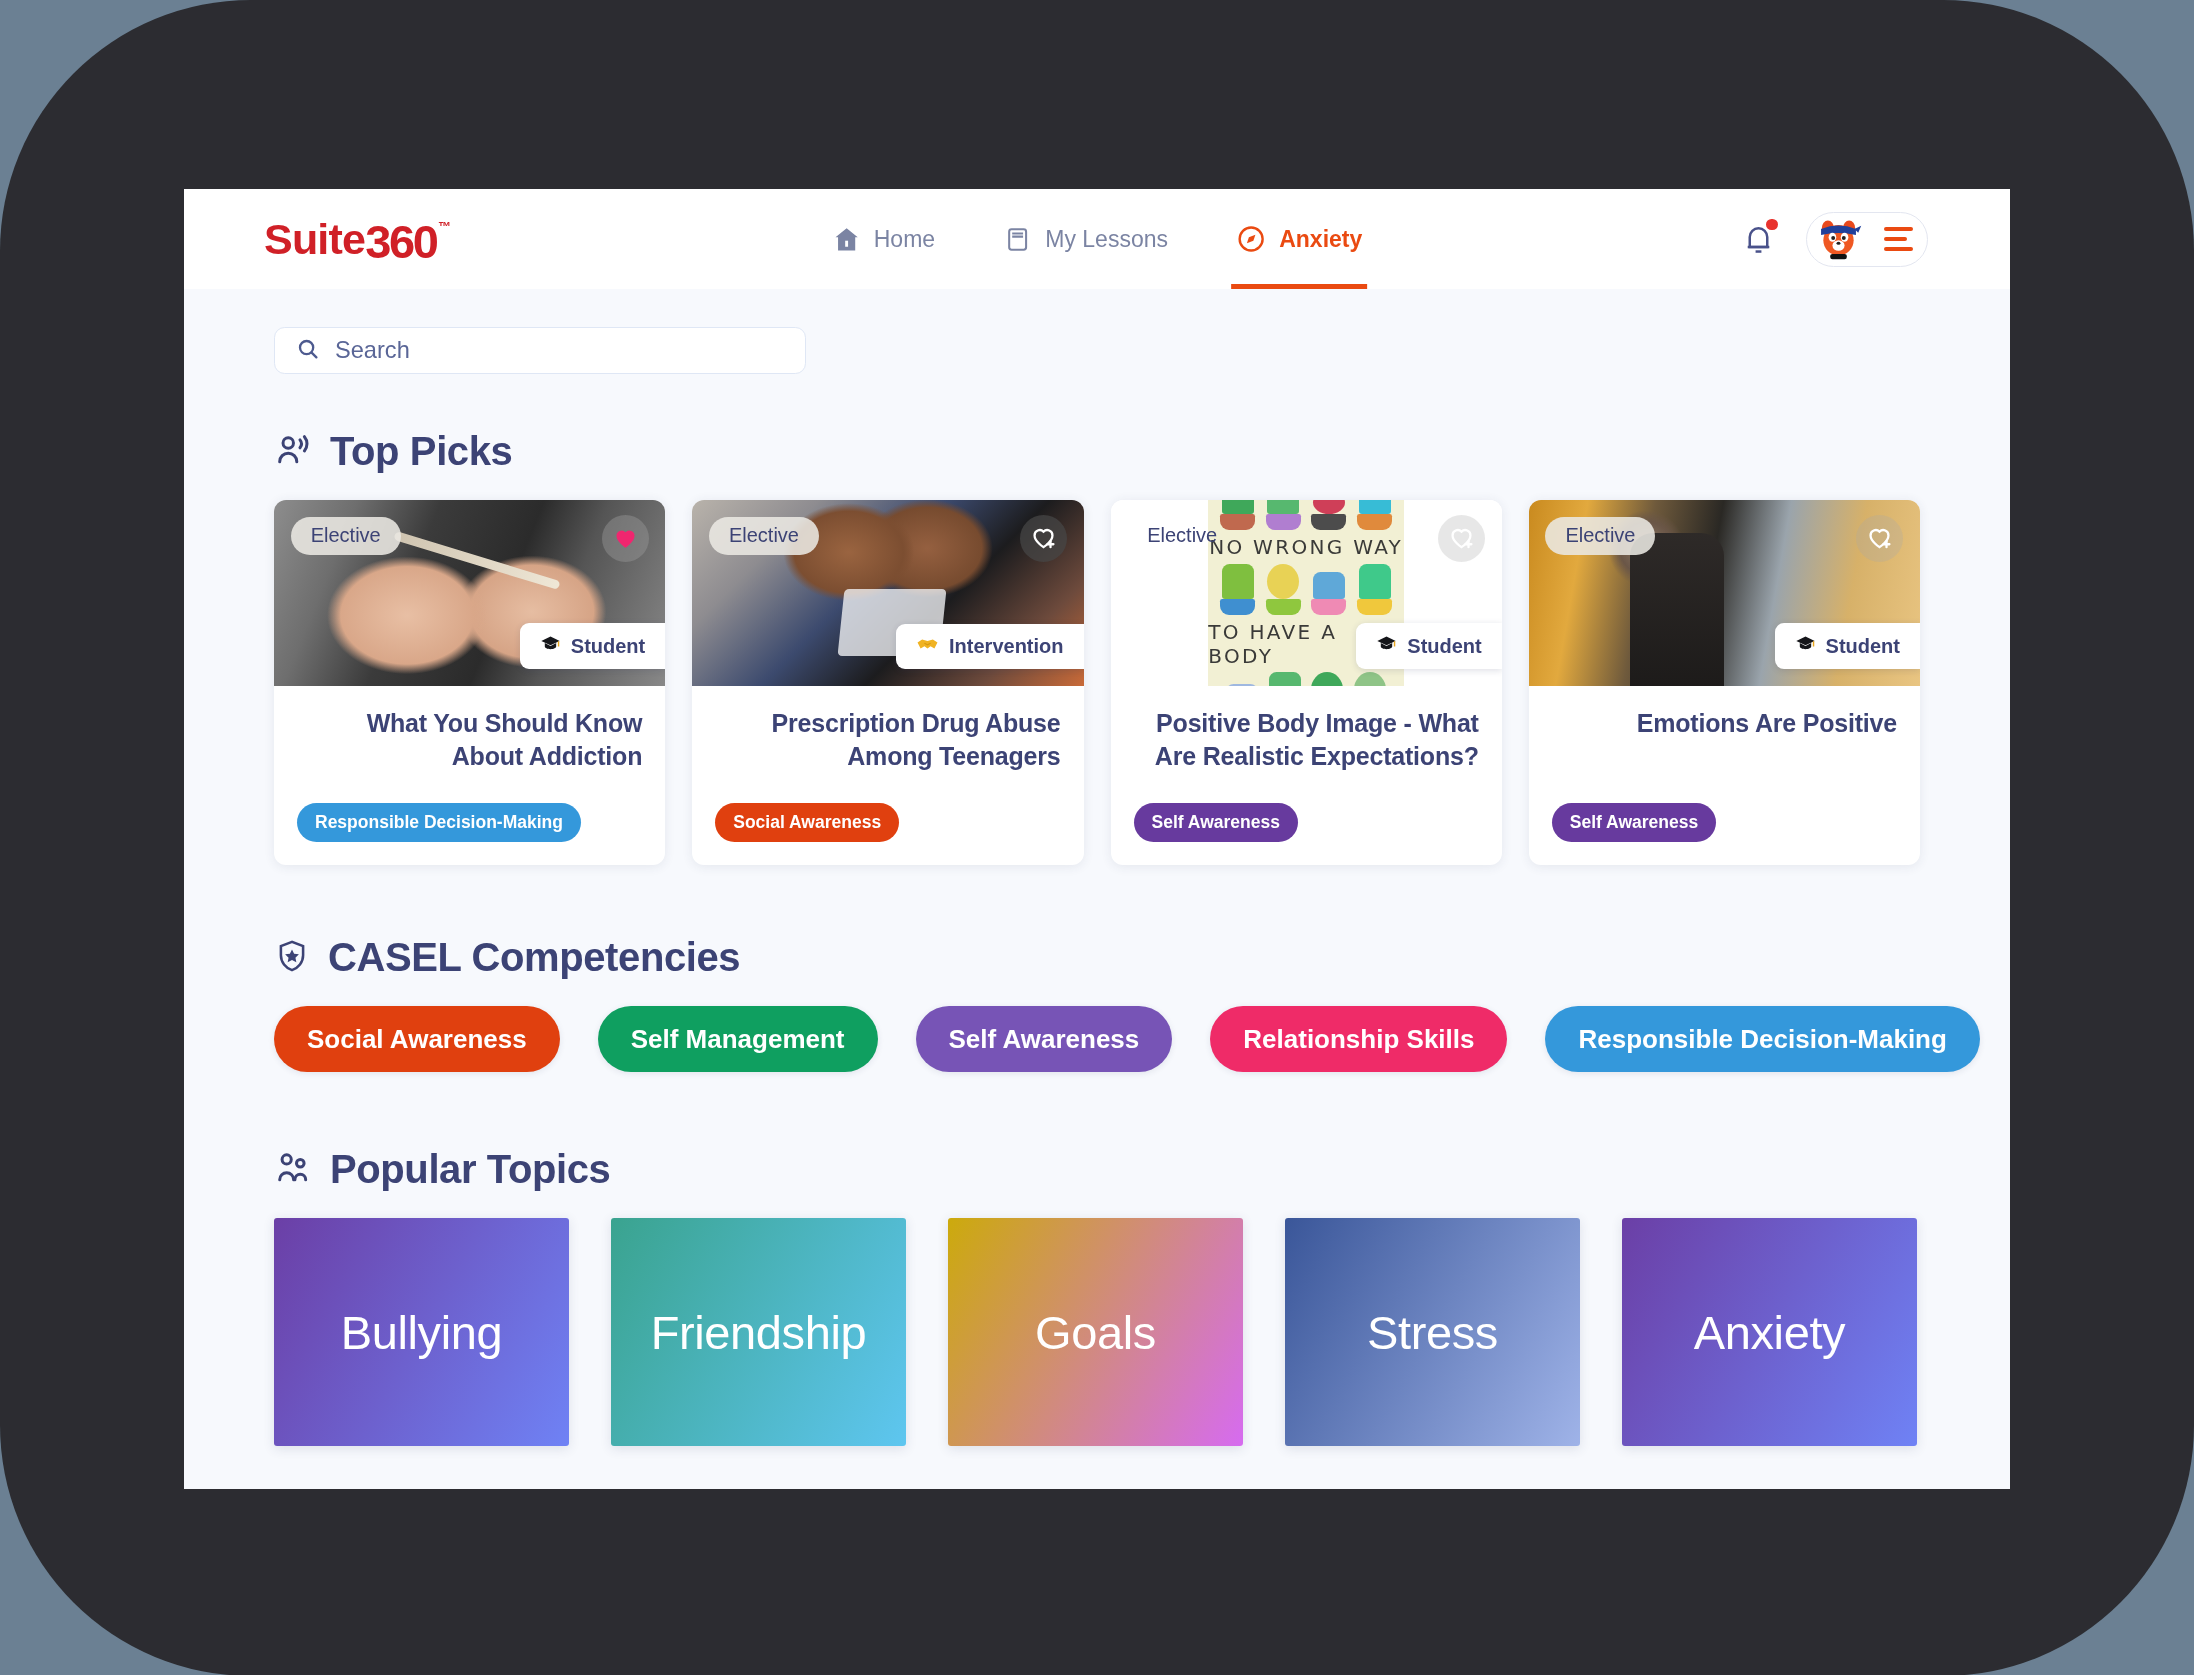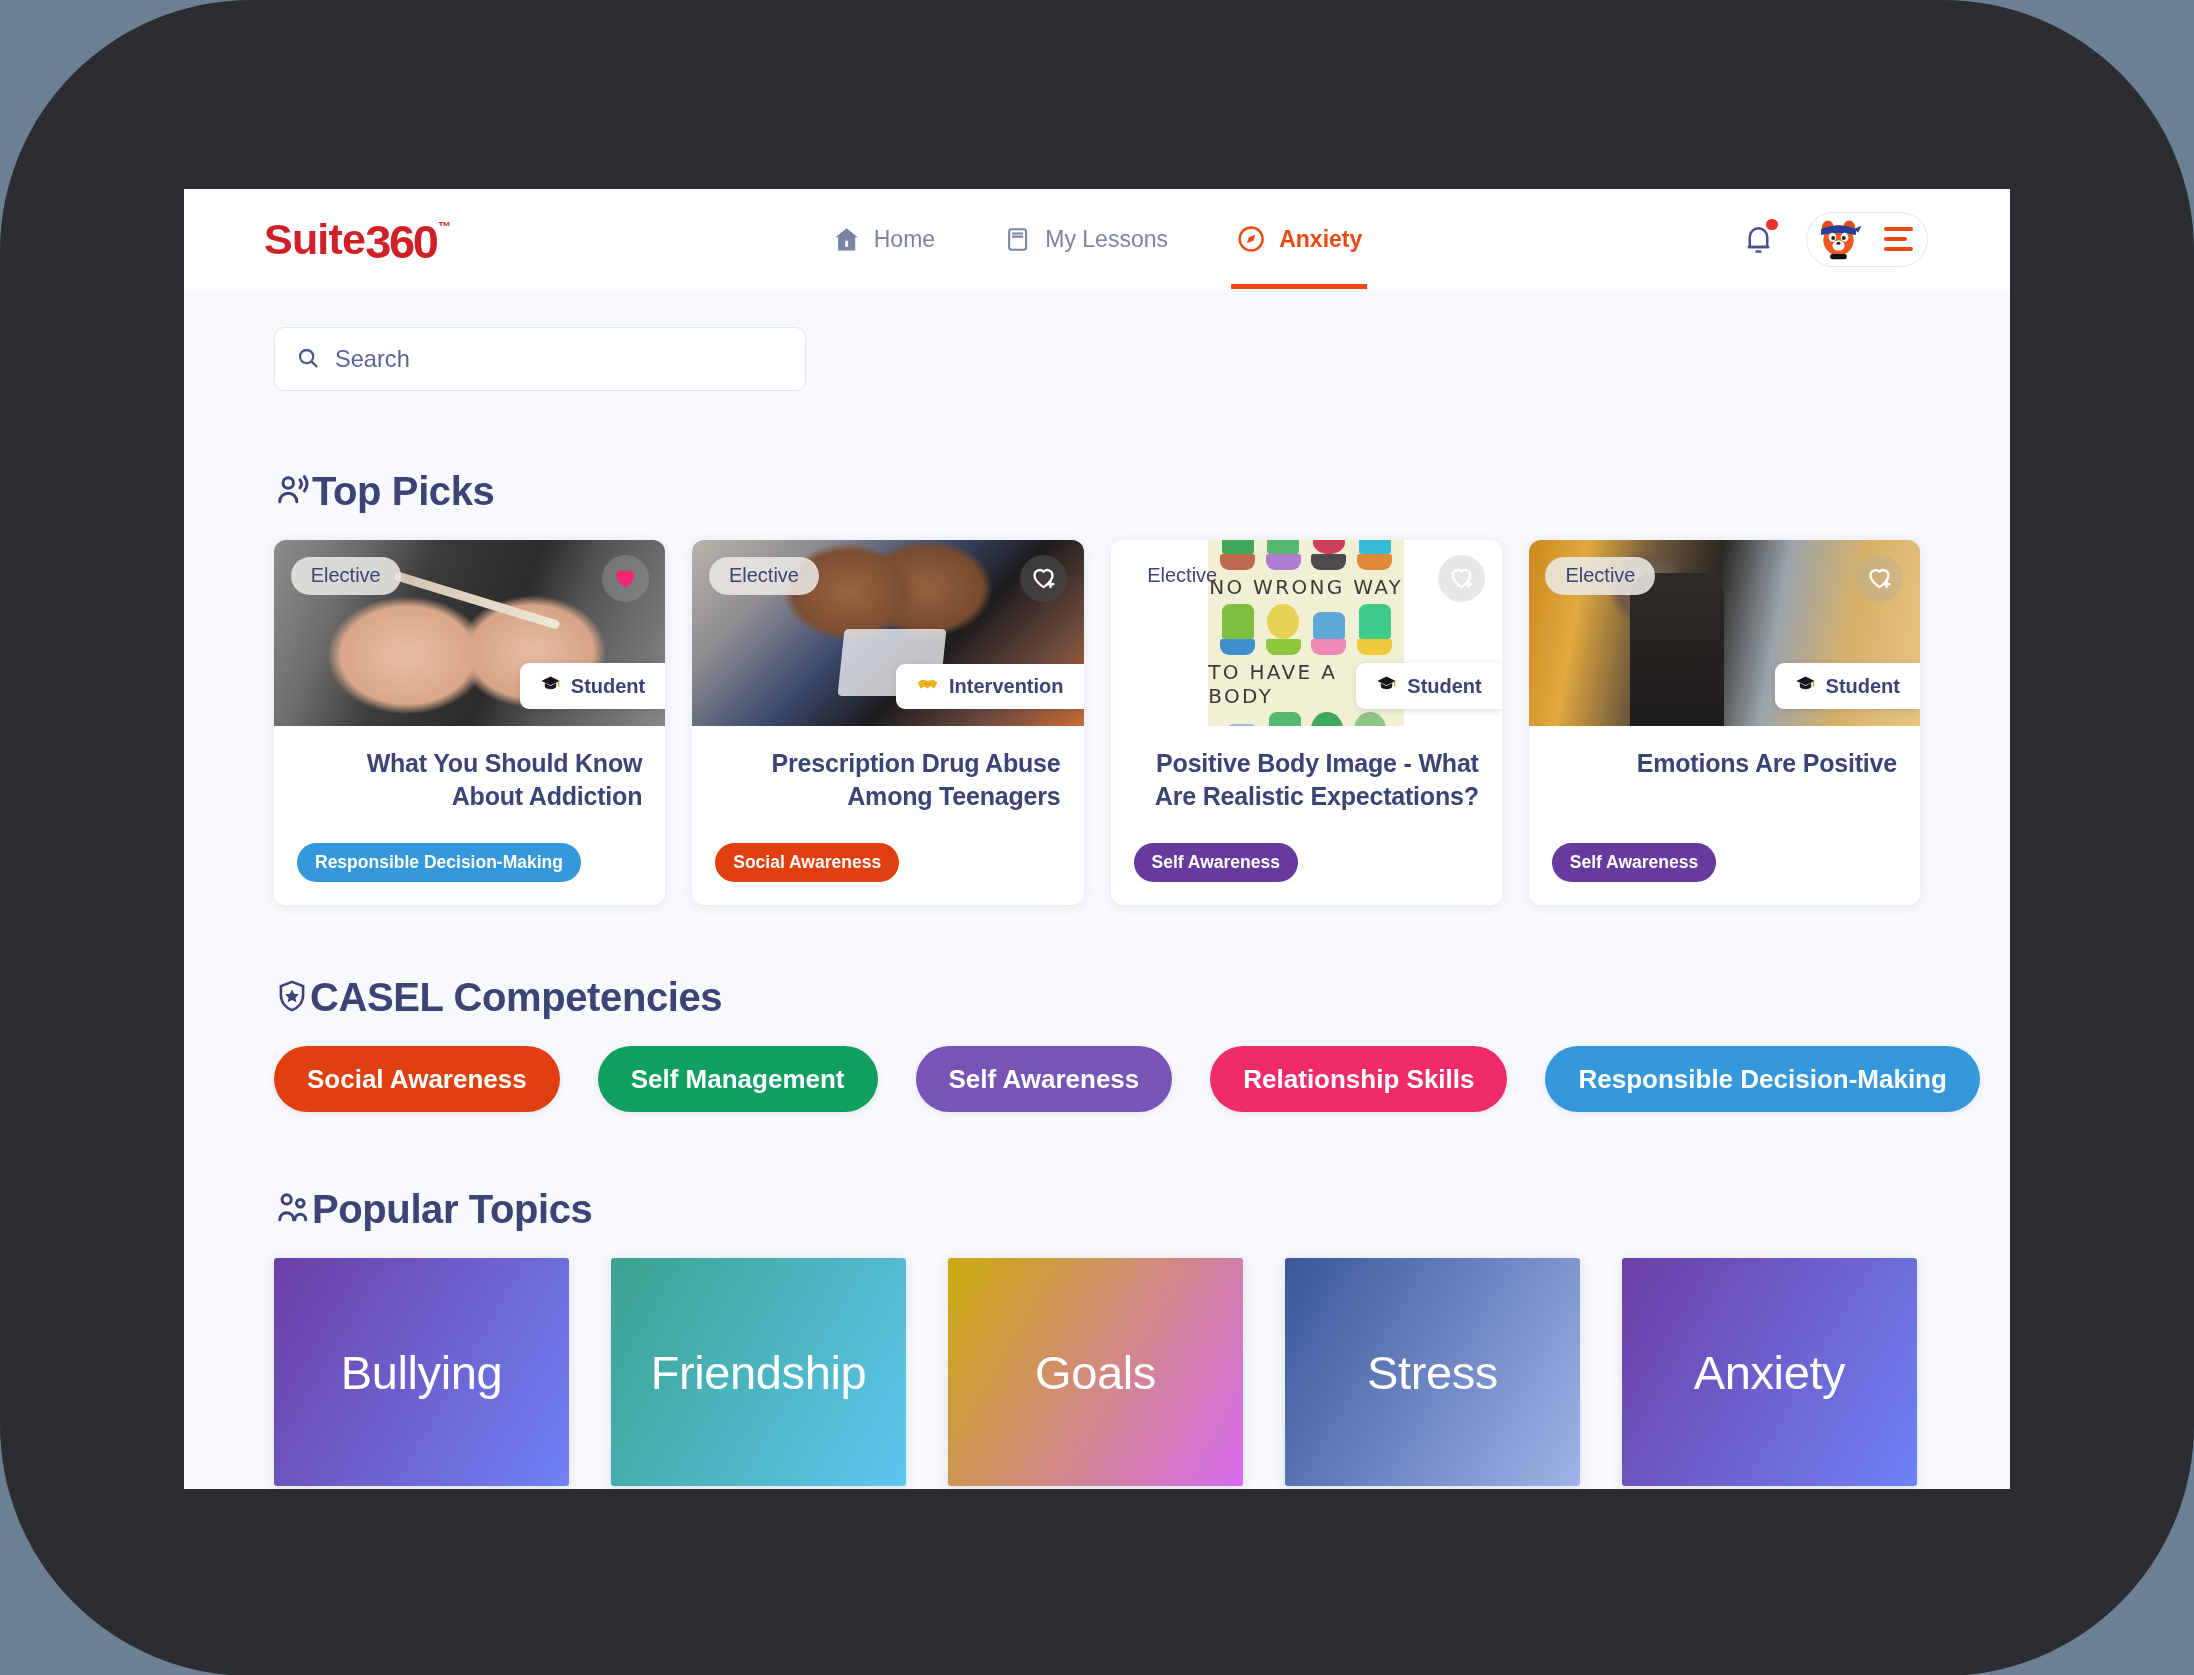--- a/index.html
+++ b/index.html
@@ -140,45 +140,46 @@
   #hamburger-icon span:nth-child(2) { width: 23px; }
   #hamburger-icon span:nth-child(3) { width: 29px; }
 
   
   #content {
     padding: 38px 90px 0 90px;
   }
 
   
   #search-wrap {
-    width: 532px; height: 64px;
+    width: 532px; height: 47px;
     background: #ffffff;
     border: 1.5px solid #dfe7f5;
     border-radius: 10.6px;
     display: flex;
     align-items: center;
     gap: 15px;
     padding: 0 21px;
-    margin-bottom: 78px;
+    margin-bottom: 55px;
     cursor: text;
   }
   #search-input {
     border: none; outline: none;
     font-size: 23.6px;
     font-family: "Liberation Sans", sans-serif;
     color: #4d5a8f;
     background: transparent;
     width: 100%;
   }
   #search-input::placeholder { color: #5a6697; opacity: 1; }
 
   
   .section-head {
     display: flex;
     align-items: center;
+    gap: 18px;
     margin-bottom: 26px;
   }
   .section-title {
     font-size: 40px;
     font-weight: 700;
     color: #3c4375;
     letter-spacing: -0.4px;
   }
 
   

